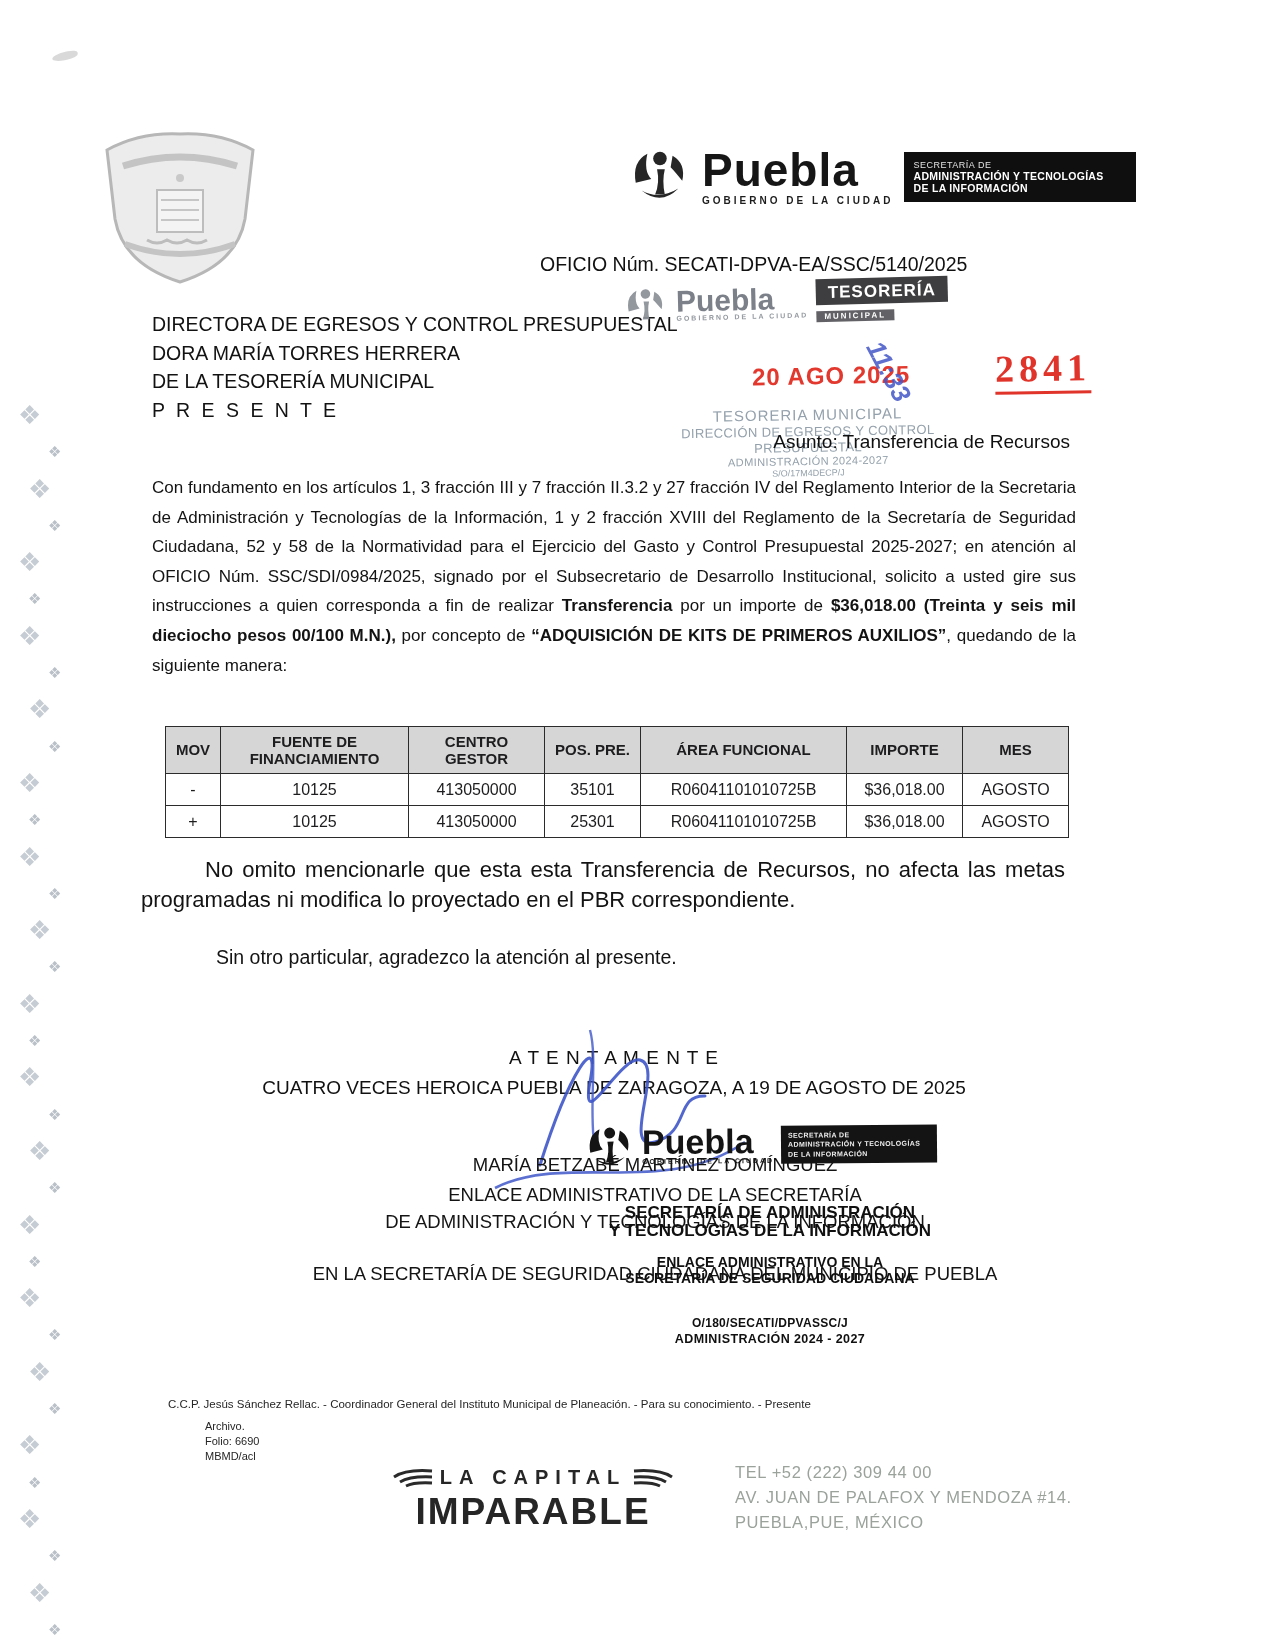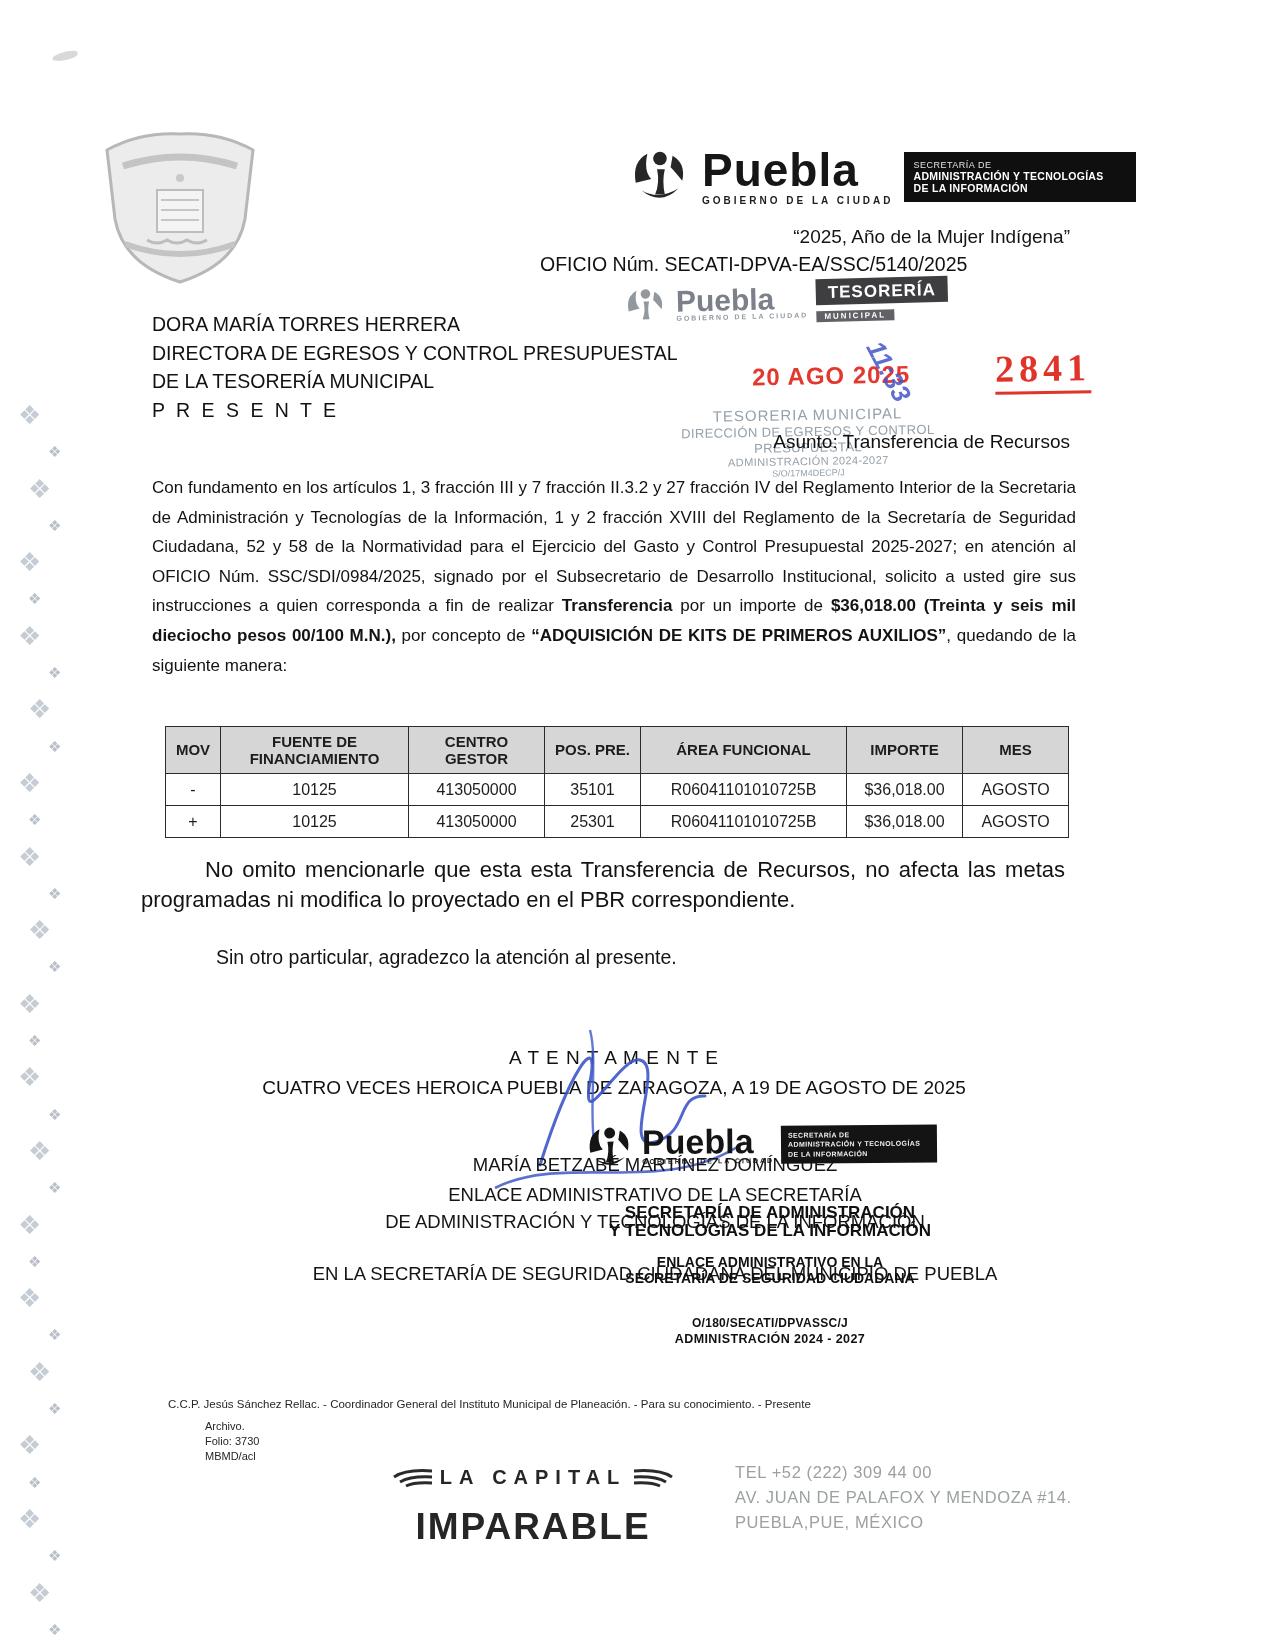--- a/index.html
+++ b/index.html
@@ -95,21 +95,21 @@
   .bs-adm{top:1300px;font-size:12.5px;letter-spacing:.4px;margin-top:32px;}
   .bs-code{top:1316px;font-size:12px;font-weight:600;letter-spacing:.3px;}
 
   .ccp{position:absolute;left:168px;top:1398px;font-size:11.5px;color:#262626;}
   .fnote{position:absolute;left:205px;font-size:11px;color:#262626;}
   .fn-arch{top:1420px;} .fn-folio{top:1435px;} .fn-init{top:1450px;}
 
   .capital{position:absolute;left:378px;top:1466px;width:310px;text-align:center;color:#262626;}
   .capital .c1{display:flex;align-items:center;justify-content:center;gap:6px;
                font-size:20px;font-weight:bold;letter-spacing:7px;}
-  .capital .c2{font-size:37px;font-weight:800;letter-spacing:2px;margin-top:17px;}
+  .capital .c2{font-size:37px;font-weight:800;letter-spacing:2px;margin-top:2px;}
 
   .fright{position:absolute;left:735px;top:1460px;font-size:16.5px;line-height:25px;
           color:#9aa29b;letter-spacing:.6px;}
 </style>
 </head>
 <body>
 
 <div class="page">
 
   <div class="ornaments" id="ornaments">
@@ -172,26 +172,25 @@
       <span class="wordmark">Puebla</span>
       <span class="tagline">GOBIERNO DE LA CIUDAD</span>
     </div>
     <div class="black-box">
       <div class="bb1">SECRETARÍA DE</div>
       <div class="bb2">ADMINISTRACIÓN Y TECNOLOGÍAS</div>
       <div class="bb2">DE LA INFORMACIÓN</div>
     </div>
   </div>
 
-  <div class="slogan">“2025, Año de la Mujer Indígena”</div>
   <div class="oficio">OFICIO Núm. SECATI-DPVA-EA/SSC/5140/2025</div>
 
   <div class="recipient">
+    <div>DIRECTORA DE EGRESOS Y CONTROL PRESUPUESTAL</div>
     <div>DORA MARÍA TORRES HERRERA</div>
-    <div>DIRECTORA DE EGRESOS Y CONTROL PRESUPUESTAL</div>
     <div>DE LA TESORERÍA MUNICIPAL</div>
     <div class="present">P R E S E N T E</div>
   </div>
 
   <div class="rstamp">
     <svg width="46" height="44" viewBox="0 0 64 64">
       <path d="M8 40 Q4 18 20 10 Q16 28 24 36 Z" fill="#8a9097"></path>
       <circle cx="33" cy="15" r="7" fill="#8a9097"></circle>
       <path d="M30 26 Q33 40 28 52 L38 52 Q35 38 38 26 Z" fill="#8a9097"></path>
       <path d="M46 12 Q60 20 56 38 Q48 28 44 24 Z" fill="#8a9097"></path>
@@ -303,21 +302,21 @@
 
   <div class="bstamp bs-1">SECRETARÍA DE ADMINISTRACIÓN</div>
   <div class="bstamp bs-2">Y TECNOLOGÍAS DE LA INFORMACIÓN</div>
   <div class="bstamp bs-3">ENLACE ADMINISTRATIVO EN LA</div>
   <div class="bstamp bs-4">SECRETARÍA DE SEGURIDAD CIUDADANA</div>
   <div class="bstamp bs-adm">ADMINISTRACIÓN 2024 - 2027</div>
   <div class="bstamp bs-code">O/180/SECATI/DPVASSC/J</div>
 
   <div class="ccp">C.C.P. Jesús Sánchez Rellac. - Coordinador General del Instituto Municipal de Planeación. - Para su conocimiento. - Presente</div>
   <div class="fnote fn-arch">Archivo.</div>
-  <div class="fnote fn-folio">Folio: 3730</div>
+  <div class="fnote fn-folio">Folio: 6690</div>
   <div class="fnote fn-init">MBMD/acl</div>
 
   <div class="capital">
     <div class="c1">
       <svg width="42" height="22" viewBox="0 0 42 22">
         <path d="M40 4 Q14 2 2 10 M40 10 Q18 9 8 15 M40 16 Q22 15 14 19" stroke="#2a2a2a" stroke-width="3" fill="none"></path>
       </svg>
       <span>LA CAPITAL</span>
       <svg width="42" height="22" viewBox="0 0 42 22" style="transform:scaleX(-1)">
         <path d="M40 4 Q14 2 2 10 M40 10 Q18 9 8 15 M40 16 Q22 15 14 19" stroke="#2a2a2a" stroke-width="3" fill="none"></path>

